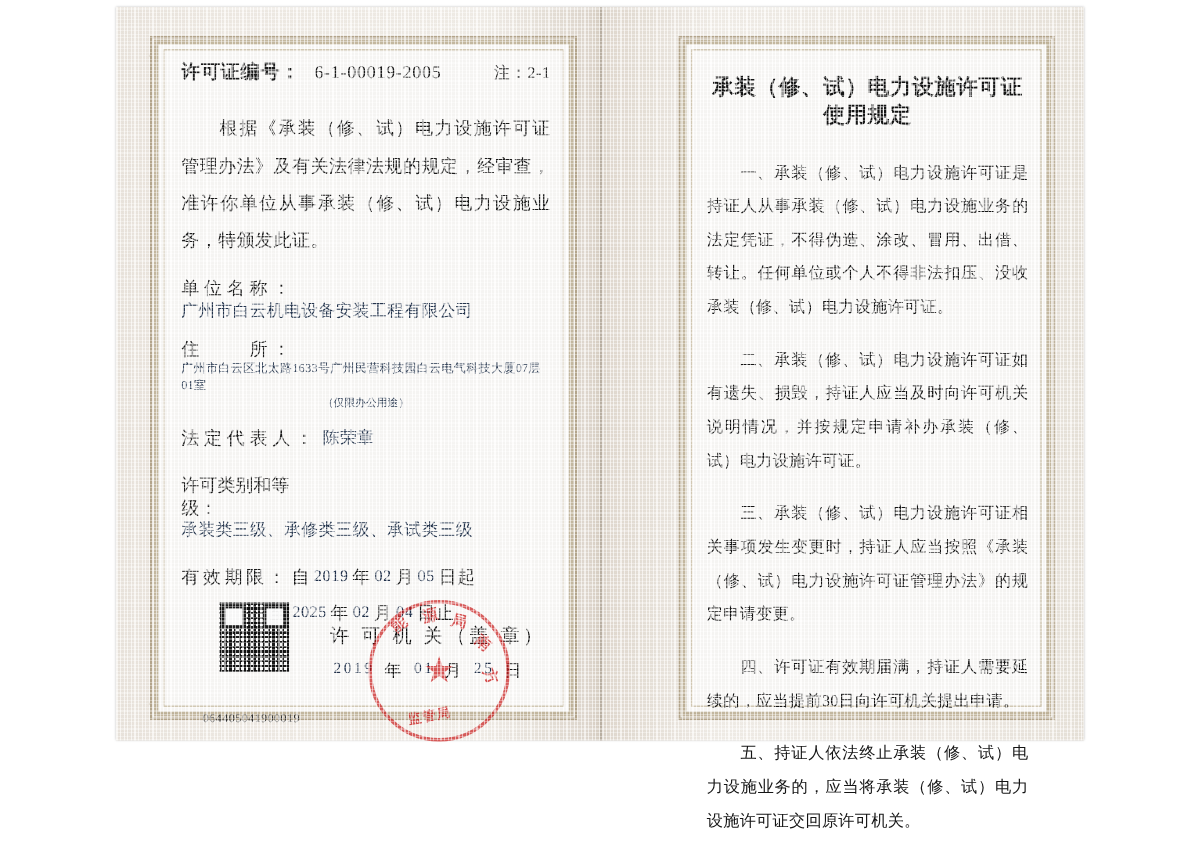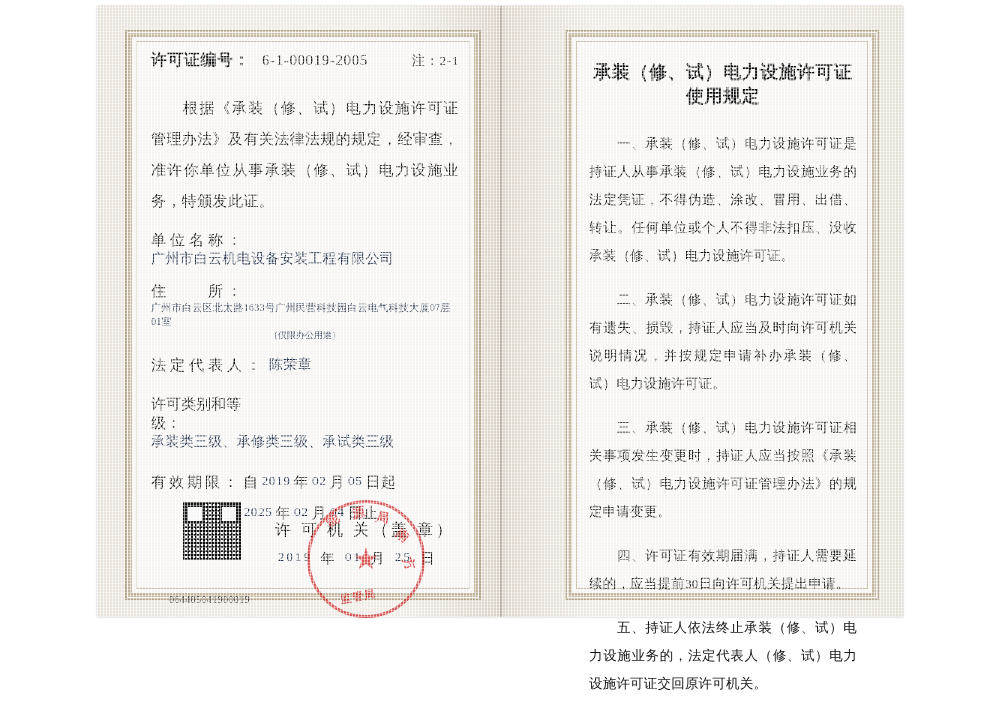--- a/index.html
+++ b/index.html
@@ -376,18 +376,18 @@
       <div class="corner tr"></div>
       <div class="corner bl"></div>
       <div class="corner br"></div>
 
       <div class="rp">
         <h1>承装（修、试）电力设施许可证使用规定</h1>
         <p>一、承装（修、试）电力设施许可证是持证人从事承装（修、试）电力设施业务的法定凭证，不得伪造、涂改、冒用、出借、转让。任何单位或个人不得非法扣压、没收承装（修、试）电力设施许可证。</p>
         <p>二、承装（修、试）电力设施许可证如有遗失、损毁，持证人应当及时向许可机关说明情况，并按规定申请补办承装（修、试）电力设施许可证。</p>
         <p>三、承装（修、试）电力设施许可证相关事项发生变更时，持证人应当按照《承装（修、试）电力设施许可证管理办法》的规定申请变更。</p>
         <p>四、许可证有效期届满，持证人需要延续的，应当提前30日向许可机关提出申请。</p>
-        <p>五、持证人依法终止承装（修、试）电力设施业务的，法定代表人（修、试）电力设施许可证交回原许可机关。</p>
+        <p>五、持证人依法终止承装（修、试）电力设施业务的，应当将承装（修、试）电力设施许可证交回原许可机关。</p>
       </div>
     </div>
 
   </div>
 </div>
 
 </body></html>

